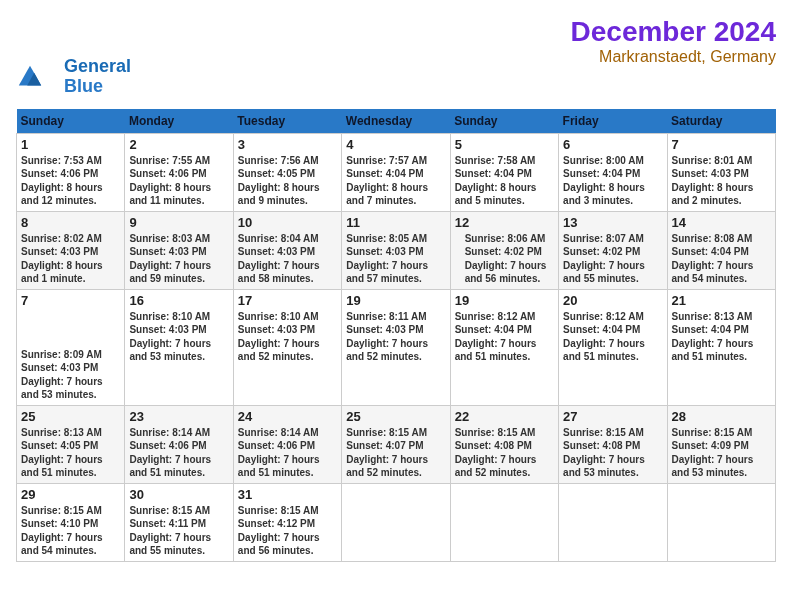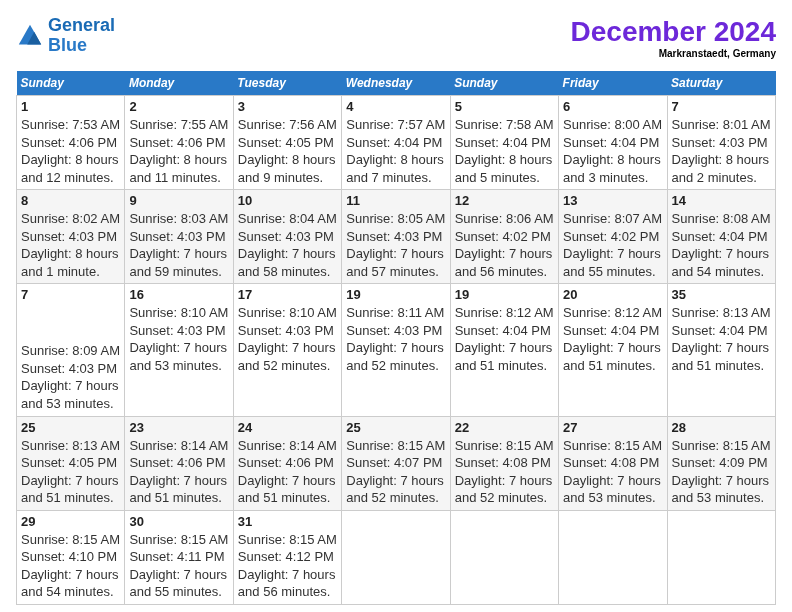--- a/index.html
+++ b/index.html
@@ -16,21 +16,22 @@
     }
     .header {
       display: flex;
       justify-content: space-between;
       align-items: flex-start;
       margin-bottom: 12px;
     }
     .logo {
       display: flex;
       align-items: center;
-      gap: 4px;
+      gap: 20px;
+      margin-top: 41px;
     }
     .logo-text {
       font-size: 18px;
       font-weight: bold;
       color: #333;
       line-height: 1.1;
     }
     .logo-text span {
       color: #1a6bb5;
     }
@@ -40,56 +41,55 @@
     }
     .title-block {
       text-align: right;
     }
     .month-year {
       font-size: 28px;
       font-weight: bold;
       color: #6d28d9;
     }
     .location {
-      font-size: 10px;
-      color: #000000;
-      font-weight: bold;
+      font-size: 16px;
+      color: #a16207;
     }
     table {
       width: 100%;
       border-collapse: collapse;
       font-size: 10px;
     }
     th {
       background-color: #2979c7;
-      color: #ffffff;
+      color: #0f172a;
       padding: 5px 4px;
       text-align: left;
       font-size: 12px;
       font-weight: bold;
-      font-style: italic;
     }
     td {
       border: 1px solid #ccc;
       vertical-align: top;
       padding: 3px 4px;
       width: 14.28%;
       height: 78px;
     }
     .day-num {
       font-size: 13px;
       font-weight: bold;
       color: #222;
       display: block;
       margin-bottom: 2px;
     }
     .day-info {
-      font-size: 13px;
+      font-size: 10px;
       color: #333;
       line-height: 1.35;
+      font-weight: bold;
     }
     .empty-cell {
       background: #f9f9f9;
     }
     tr:nth-child(odd) td { background: #fff; }
     tr:nth-child(even) td { background: #f5f5f5; }
     .header-row th { background: #2979c7; }
   </style>
 </head>
 <body>
@@ -200,21 +200,21 @@
           </td>
           <td>
             <span class="day-num">11</span>
             <div class="day-info" style="white-space: pre-line;">Sunrise: 8:05 AM
 Sunset: 4:03 PM
 Daylight: 7 hours
 and 57 minutes.</div>
           </td>
           <td>
             <span class="day-num">12</span>
-            <div class="day-info" style="white-space: pre-line;">Sunrise: 8:06 AM
+            <div class="day-info" style="white-space: pre-line; margin-left: 10px;">Sunrise: 8:06 AM
 Sunset: 4:02 PM
 Daylight: 7 hours
 and 56 minutes.</div>
           </td>
           <td>
             <span class="day-num">13</span>
             <div class="day-info" style="white-space: pre-line;">Sunrise: 8:07 AM
 Sunset: 4:02 PM
 Daylight: 7 hours
 and 55 minutes.</div>
@@ -264,21 +264,21 @@
 and 51 minutes.</div>
           </td>
           <td>
             <span class="day-num">20</span>
             <div class="day-info" style="white-space: pre-line;">Sunrise: 8:12 AM
 Sunset: 4:04 PM
 Daylight: 7 hours
 and 51 minutes.</div>
           </td>
           <td>
-            <span class="day-num">35</span>
+            <span class="day-num">21</span>
             <div class="day-info" style="white-space: pre-line;">Sunrise: 8:13 AM
 Sunset: 4:04 PM
 Daylight: 7 hours
 and 51 minutes.</div>
           </td>
         </tr>
         <tr>
           <td>
             <span class="day-num">25</span>
             <div class="day-info" style="white-space: pre-line;">Sunrise: 8:13 AM

